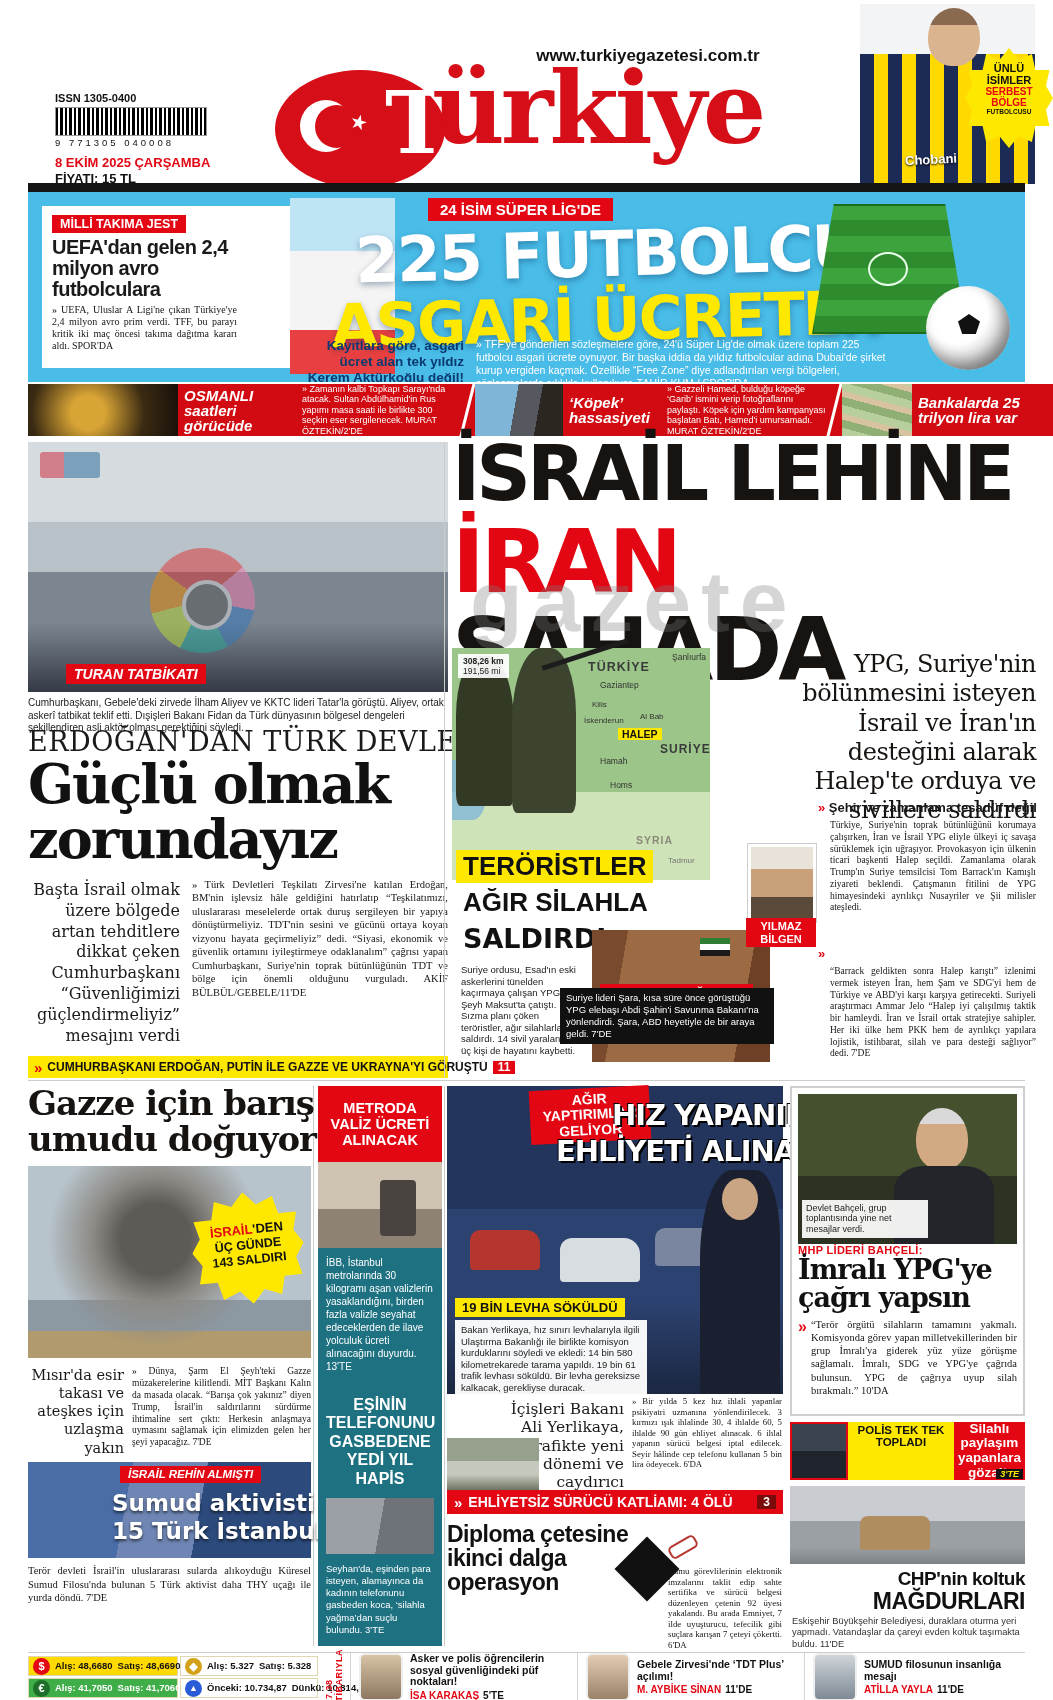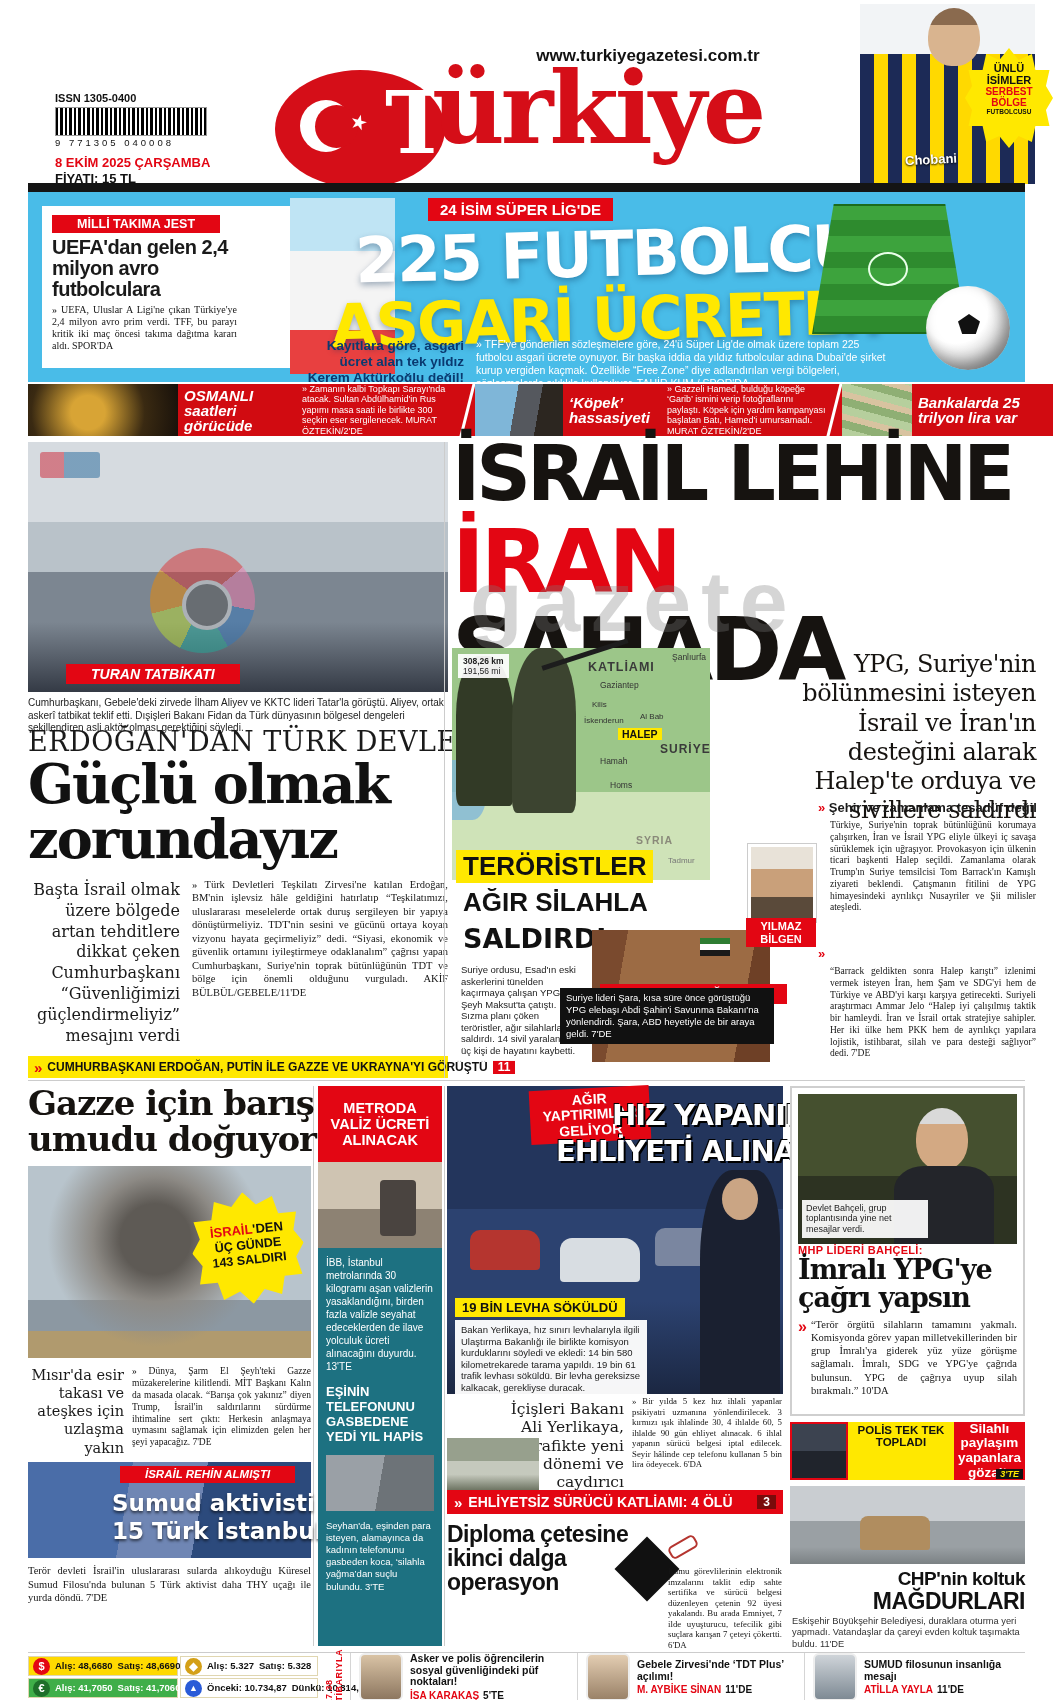--- a/index.html
+++ b/index.html
@@ -3,21 +3,21 @@
 <meta charset="utf-8">
 <style>
   html,body{margin:0;padding:0;background:#e9e9e9;font-family:"Liberation Sans",sans-serif}
   .page{position:relative;width:1053px;height:1700px;margin:0 auto;background:#fff;overflow:hidden}
   .abs{position:absolute}
   .b{font-weight:bold}
   .red{color:#e30613}
   .wt{color:#fff}
   .serif{font-family:"DejaVu Serif","Liberation Serif",serif}
   .hv{font-family:"DejaVu Sans","Liberation Sans",sans-serif;font-weight:900}
-  .tag{background:#e30613;color:#fff;font-weight:bold;display:inline-block;padding:2px 25px;line-height:1.15}
+  .tag{background:#e30613;color:#fff;font-weight:bold;display:inline-block;padding:2px 8px;line-height:1.15}
   .cap{font-size:10.5px;line-height:1.25;color:#222}
   .bodytxt{font-family:"Liberation Serif",serif;color:#151515;text-align:justify}
   .ph{position:absolute;overflow:hidden;background:#b9bec4}
   .burst{background:#ffe800;clip-path:polygon(50% 0%,61% 12%,76% 6%,80% 22%,96% 22%,92% 38%,100% 50%,92% 62%,96% 78%,80% 78%,76% 94%,61% 88%,50% 100%,39% 88%,24% 94%,20% 78%,4% 78%,8% 62%,0% 50%,8% 38%,4% 22%,20% 22%,24% 6%,39% 12%)}
   .chev{color:#e30613;font-weight:bold}
   .pin{border-radius:50%;background:conic-gradient(#d33 0 14%,#e7a 14% 28%,#37b 28% 42%,#2a9 42% 57%,#bd3 57% 71%,#e80 71% 85%,#d33 85% 100%);opacity:.5}
   .pin::after{content:"";position:absolute;left:30%;top:30%;width:40%;height:40%;border-radius:50%;background:#555;border:4px solid #ddd}
   .rule{background:#ccc}
   .mktcell{display:flex;align-items:center;gap:5px;padding:1px 4px;border:1px solid #e0d6b0}
   .mktico{width:17px;height:17px;border-radius:50%;display:flex;align-items:center;justify-content:center;font-size:11px;font-weight:bold;color:#fff;flex:0 0 auto}
@@ -126,21 +126,21 @@
   <div class="ph" style="left:452px;top:648px;width:258px;height:232px;background:linear-gradient(#9ccб89,#9cc689 0 62%,#cfe3b8 62%);background:linear-gradient(#9cc689 0 62%,#cfe3b8 62%)">
   </div>
   <div class="abs" style="left:452px;top:760px;width:34px;height:60px;background:#7fb6d8;border-radius:0 40% 40% 0;opacity:.8"></div>
   <div class="abs" style="left:456px;top:656px;width:58px;height:150px;background:#323a26;border-radius:40% 45% 8% 8%"></div>
   <div class="abs" style="left:512px;top:648px;width:64px;height:165px;background:#3c4430;border-radius:45% 40% 8% 8%"></div>
   <div class="abs" style="left:540px;top:652px;width:90px;height:5px;background:#1d1d1d;transform:rotate(-18deg)"></div>
   <div class="abs" style="left:458px;top:654px;background:rgba(255,255,255,.92);padding:2px 5px;font-size:8.5px;line-height:1.2;color:#222">
     <div class="b">308,26 km</div>
     <div>191,56 mi</div>
   </div>
-  <div class="abs b" style="left:588px;top:660px;font-size:12.5px;color:#3a3a3a;letter-spacing:1px">KATLİAMI</div>
+  <div class="abs b" style="left:588px;top:660px;font-size:12.5px;color:#3a3a3a;letter-spacing:1px">TÜRKİYE</div>
   <div class="abs" style="left:600px;top:680px;font-size:8.5px;color:#333">Gaziantep</div>
   <div class="abs" style="left:672px;top:652px;font-size:8.5px;color:#333">Şanlıurfa</div>
   <div class="abs" style="left:592px;top:700px;font-size:8px;color:#333">Kilis</div>
   <div class="abs" style="left:584px;top:716px;font-size:8px;color:#333">İskenderun</div>
   <div class="abs" style="left:640px;top:712px;font-size:8px;color:#333">Al Bab</div>
   <div class="abs b" style="left:618px;top:728px;font-size:10.5px;color:#111;background:#ffe800;padding:0 4px">HALEP</div>
   <div class="abs" style="left:600px;top:756px;font-size:8.5px;color:#333">Hamah</div>
   <div class="abs" style="left:610px;top:780px;font-size:8.5px;color:#333">Homs</div>
   <div class="abs b" style="left:660px;top:742px;font-size:12px;color:#3a3a3a;letter-spacing:1px">SURİYE</div>
   <div class="abs b" style="left:636px;top:834px;font-size:10.5px;color:#8a8a7a;letter-spacing:1px">SYRIA</div>
@@ -193,21 +193,21 @@
   <div class="abs hv wt" style="left:112px;top:1518px;font-size:23px;text-shadow:0 2px 3px rgba(0,0,0,.6)">15 Türk İstanbul'da</div>
   <div class="abs bodytxt" style="left:28px;top:1564px;width:283px;font-size:10.5px;line-height:1.3">Terör devleti İsrail'in uluslararası sularda alıkoyduğu Küresel Sumud Filosu'nda bulunan 5 Türk aktivist daha THY uçağı ile yurda döndü. 7'DE</div>
 
   <div class="abs" style="left:318px;top:1086px;width:124px;height:76px;background:#e30613;display:flex;align-items:center;justify-content:center">
     <div class="b wt" style="font-size:14.5px;line-height:1.12;text-align:center;padding:0 6px">METRODA VALİZ ÜCRETİ ALINACAK</div>
   </div>
   <div class="ph" style="left:318px;top:1162px;width:124px;height:86px;background:linear-gradient(#cfc4b2 0 55%,#8d8273 55%)"></div>
   <div class="abs" style="left:380px;top:1180px;width:36px;height:56px;background:#4a4440;border-radius:4px"></div>
   <div class="abs" style="left:318px;top:1248px;width:124px;height:398px;background:#1d7181;padding:8px 8px;box-sizing:border-box">
     <div class="wt" style="font-size:10px;line-height:1.3">İBB, İstanbul metrolarında 30 kilogramı aşan valizlerin yasaklandığını, birden fazla valizle seyahat edeceklerden de ilave yolculuk ücreti alınacağını duyurdu. 13'TE</div>
-    <div class="b wt" style="font-size:13px;line-height:1.15;margin-top:12px">EŞİNİN TELEFONUNU GASBEDENE YEDİ YIL HAPİS</div>
+    <div class="b wt" style="font-size:16px;line-height:1.15;text-align:center;margin-top:23px">EŞİNİN TELEFONUNU GASBEDENE YEDİ YIL HAPİS</div>
     <div style="width:108px;height:56px;background:linear-gradient(100deg,#9aa0a6 0 50%,#6d7378 50%);margin-top:10px"></div>
     <div class="wt" style="font-size:9.5px;line-height:1.28;margin-top:9px">Seyhan'da, eşinden para isteyen, alamayınca da kadının telefonunu gasbeden koca, ‘silahla yağma’dan suçlu bulundu. 3'TE</div>
   </div>
 
   <div class="ph" style="left:447px;top:1086px;width:336px;height:308px;background:linear-gradient(#23355c 0 40%,#2c4270 40% 70%,#1b2742)"></div>
   <div class="abs" style="left:470px;top:1230px;width:70px;height:40px;background:#b5352f;border-radius:10px 14px 4px 4px"></div>
   <div class="abs" style="left:560px;top:1238px;width:80px;height:44px;background:#d8dde2;border-radius:12px 16px 4px 4px"></div>
   <div class="abs" style="left:655px;top:1228px;width:64px;height:38px;background:#7a86a0;border-radius:10px 12px 4px 4px"></div>
   <div class="abs" style="left:700px;top:1170px;width:80px;height:224px;background:#1a2030;border-radius:40% 30% 0 0"></div>
   <div class="abs" style="left:722px;top:1178px;width:36px;height:42px;border-radius:50%;background:#caa584"></div>

